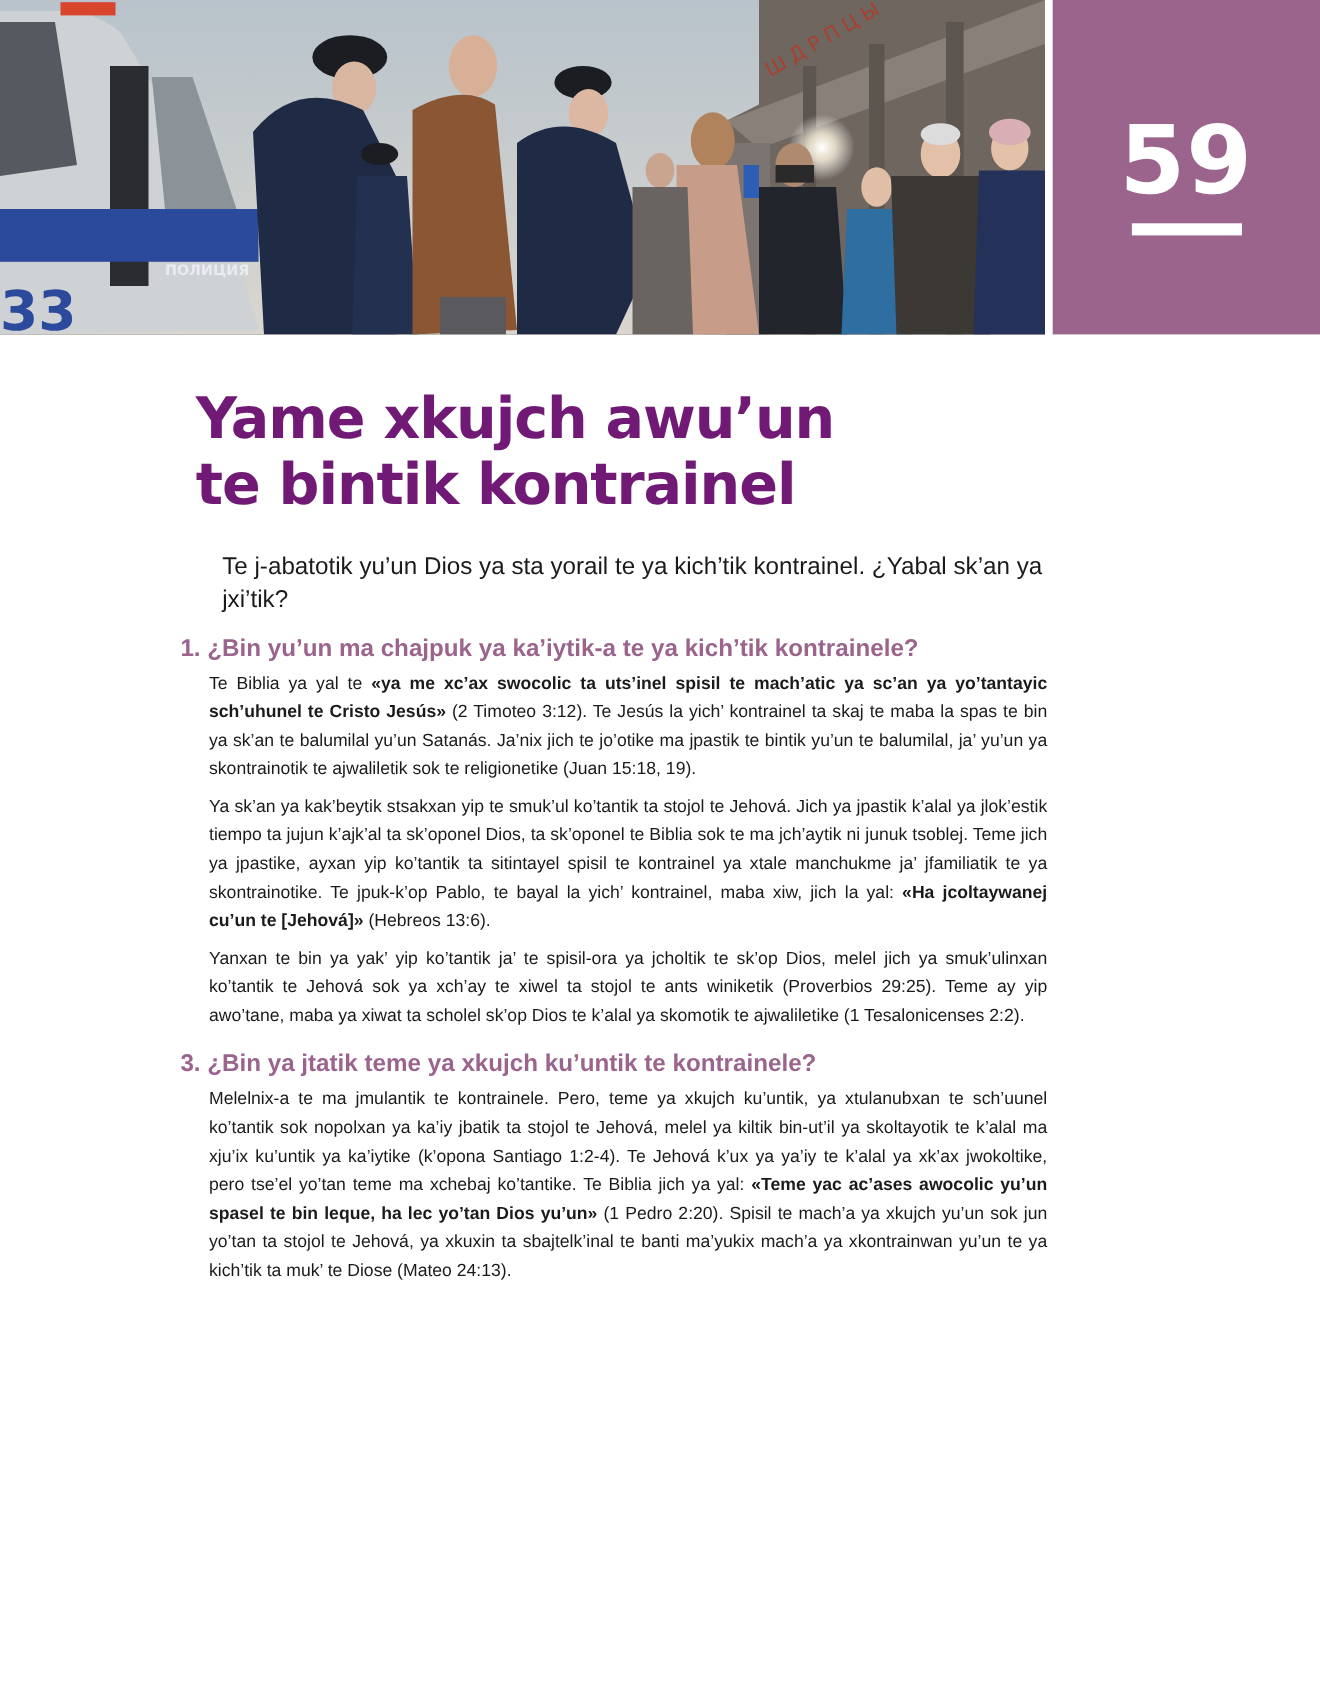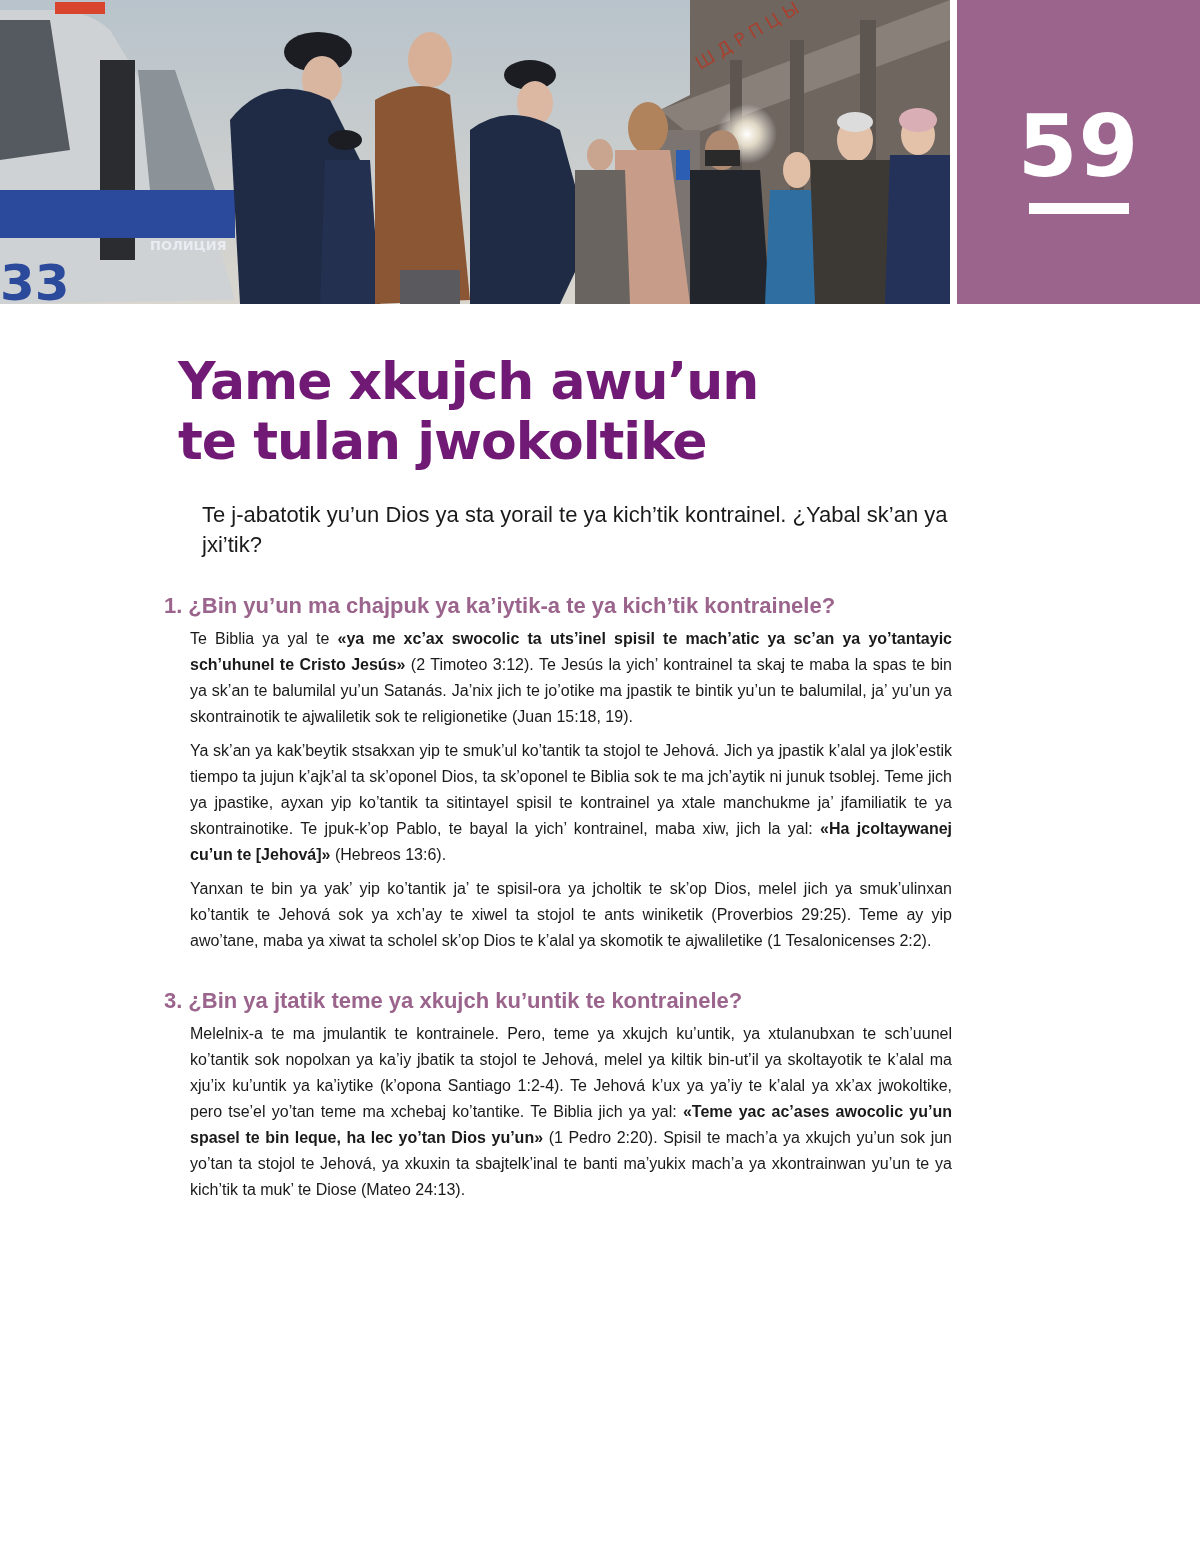--- a/index.html
+++ b/index.html
@@ -12,21 +12,21 @@
   .chapter-box { position: absolute; left: 957px; top: 0; width: 243px; height: 304px; background: #9b648c; }
   .chapter-num { position: absolute; left: 0; right: 0; top: 100px; text-align: center; color: #ffffff;
     font-family: "DejaVu Sans", sans-serif; font-weight: bold; font-size: 86px; line-height: 92px; letter-spacing: 1px; }
   .chapter-rule { position: absolute; left: 72px; top: 203px; width: 100px; height: 11px; background: #ffffff; }
 
   .title { position: absolute; left: 164px; top: 337px; margin: 14px; font-family: "DejaVu Sans", sans-serif;
     font-weight: bold; font-size: 52px; line-height: 60px; color: #701a75; letter-spacing: -1px; }
 
   .content { position: absolute; left: 164px; top: 500px; width: 788px; }
   .intro { margin: 0 0 0 38px; font-size: 22px; line-height: 29.5px; }
-  .q { margin: 32px 0 6px 0; color: #9b648c; font-weight: bold; font-size: 22px; line-height: 29px; }
+  .q { margin: 15px 0 6px 0; color: #9b648c; font-weight: bold; font-size: 22px; line-height: 29px; }
   .q .num { margin-right: 6px; }
   .p { margin: 0 0 8px 26px; font-size: 16px; line-height: 26px; text-align: justify; }
   .p b { font-weight: bold; }
 </style>
 </head>
 <body>
 
 <div class="hero">
   <svg width="950" height="304" viewBox="0 0 950 304" xmlns="http://www.w3.org/2000/svg">
     <defs>
@@ -97,21 +97,21 @@
   </svg>
 </div>
 
 <div class="chapter-box">
   <div class="chapter-num">59</div>
   <div class="chapter-rule"></div>
 </div>
 
 <h1 class="title">
   <span>Yame xkujch awu’un</span><br>
-  <span>te tulan jwokoltike</span>
+  <span>te bintik kontrainel</span>
 </h1>
 
 <div class="content">
   <p class="intro">Te j-abatotik yu’un Dios ya sta yorail te ya kich’tik kontrainel. ¿Yabal sk’an ya jxi’tik?</p>
 
   <div class="q">
     <span class="num">1.</span><span>¿Bin yu’un ma chajpuk ya ka’iytik-a te ya kich’tik kontrainele?</span>
   </div>
   <p class="p"><span>Te Biblia ya yal te </span><b>«ya me xc’ax swocolic ta uts’inel spisil te mach’atic ya sc’an ya yo’tantayic sch’uhunel te Cristo Jesús»</b><span> (2 Timoteo 3:12). Te Jesús la yich’ kontrainel ta skaj te maba la spas te bin ya sk’an te balumilal yu’un Satanás. Ja’nix jich te jo’otike ma jpastik te bintik yu’un te balumilal, ja’ yu’un ya skontrainotik te ajwaliletik sok te religionetike (Juan 15:18, 19).</span></p>
 

